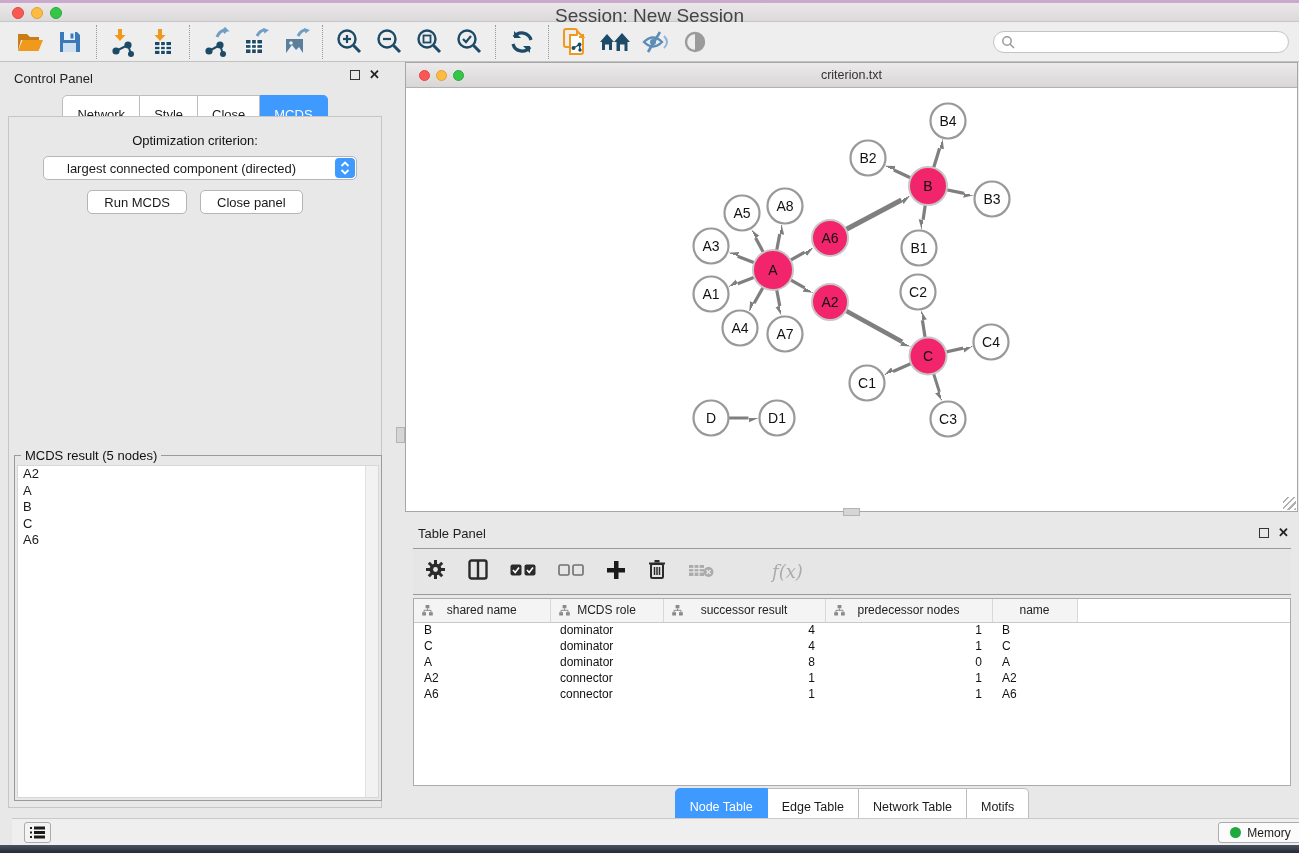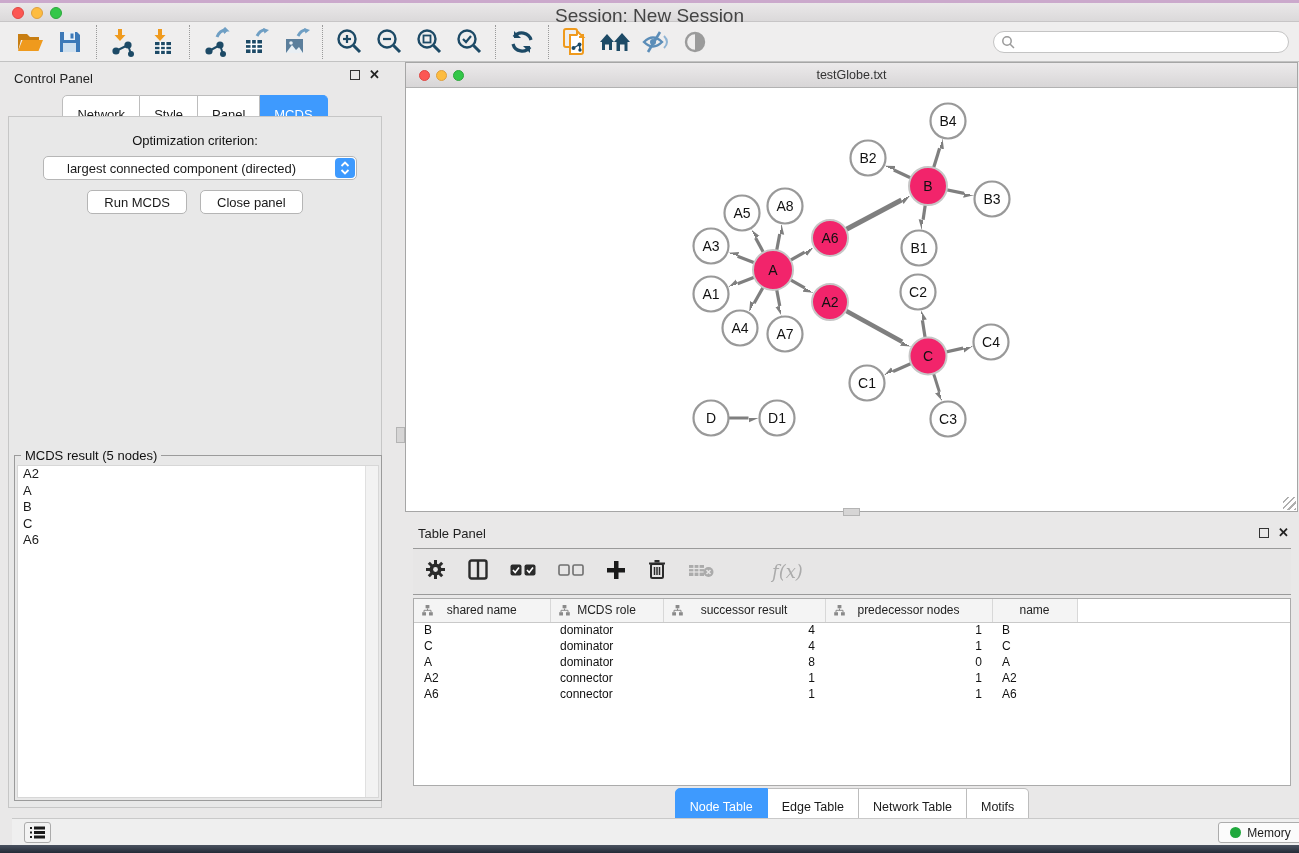--- a/index.html
+++ b/index.html
@@ -271,21 +271,21 @@
 
 <div id="control-panel" class="abs">
   <div id="cp-title">Control Panel</div>
   <div class="win-btns">
     <span class="float-icon"></span>
     <span class="close-icon">✕</span>
   </div>
   <div id="cp-tabs" class="tabs-row">
     <div class="tab">Network</div>
     <div class="tab">Style</div>
-    <div class="tab">Panel</div>
+    <div class="tab">Close</div>
     <div class="tab active">MCDS</div>
   </div>
   <div id="cp-body">
     <div id="opt-label">Optimization criterion:</div>
     <div id="criterion-select">
       <span>largest connected component (directed)</span>
       <div id="criterion-stepper">
         <svg width="10" height="14" viewBox="0 0 10 14">
             <path d="M1.5 5 L5 1.5 L8.5 5" fill="none" stroke="#fff" stroke-width="1.8"></path>
             <path d="M1.5 9 L5 12.5 L8.5 9" fill="none" stroke="#fff" stroke-width="1.8"></path>
@@ -310,21 +310,21 @@
   </div>
 </div>
 
 <div id="net-window" class="abs">
   <div id="net-titlebar">
     <div class="lights">
       <div class="light red"></div>
       <div class="light yellow"></div>
       <div class="light green"></div>
     </div>
-    <div class="title">testGlobe.txt</div>
+    <div class="title">criterion.txt</div>
   </div>
   <div id="net-canvas">
     <svg id="graph-svg" width="891" height="422" viewBox="0 0 891 422">
       <defs>
         <marker id="arrow" markerWidth="12" markerHeight="10" refX="0" refY="0" orient="auto" markerUnits="userSpaceOnUse">
           <path d="M0,-4.5 L10,0 L0,4.5 Z" fill="#7F7F7F"></path>
         </marker>
       </defs>
       <g id="edge-layer">
           <line x1="367" y1="181" x2="331.57819080081157" y2="167.2883319228948" stroke="#7F7F7F" stroke-width="3.2" marker-end="url(#arrow)"></line>

